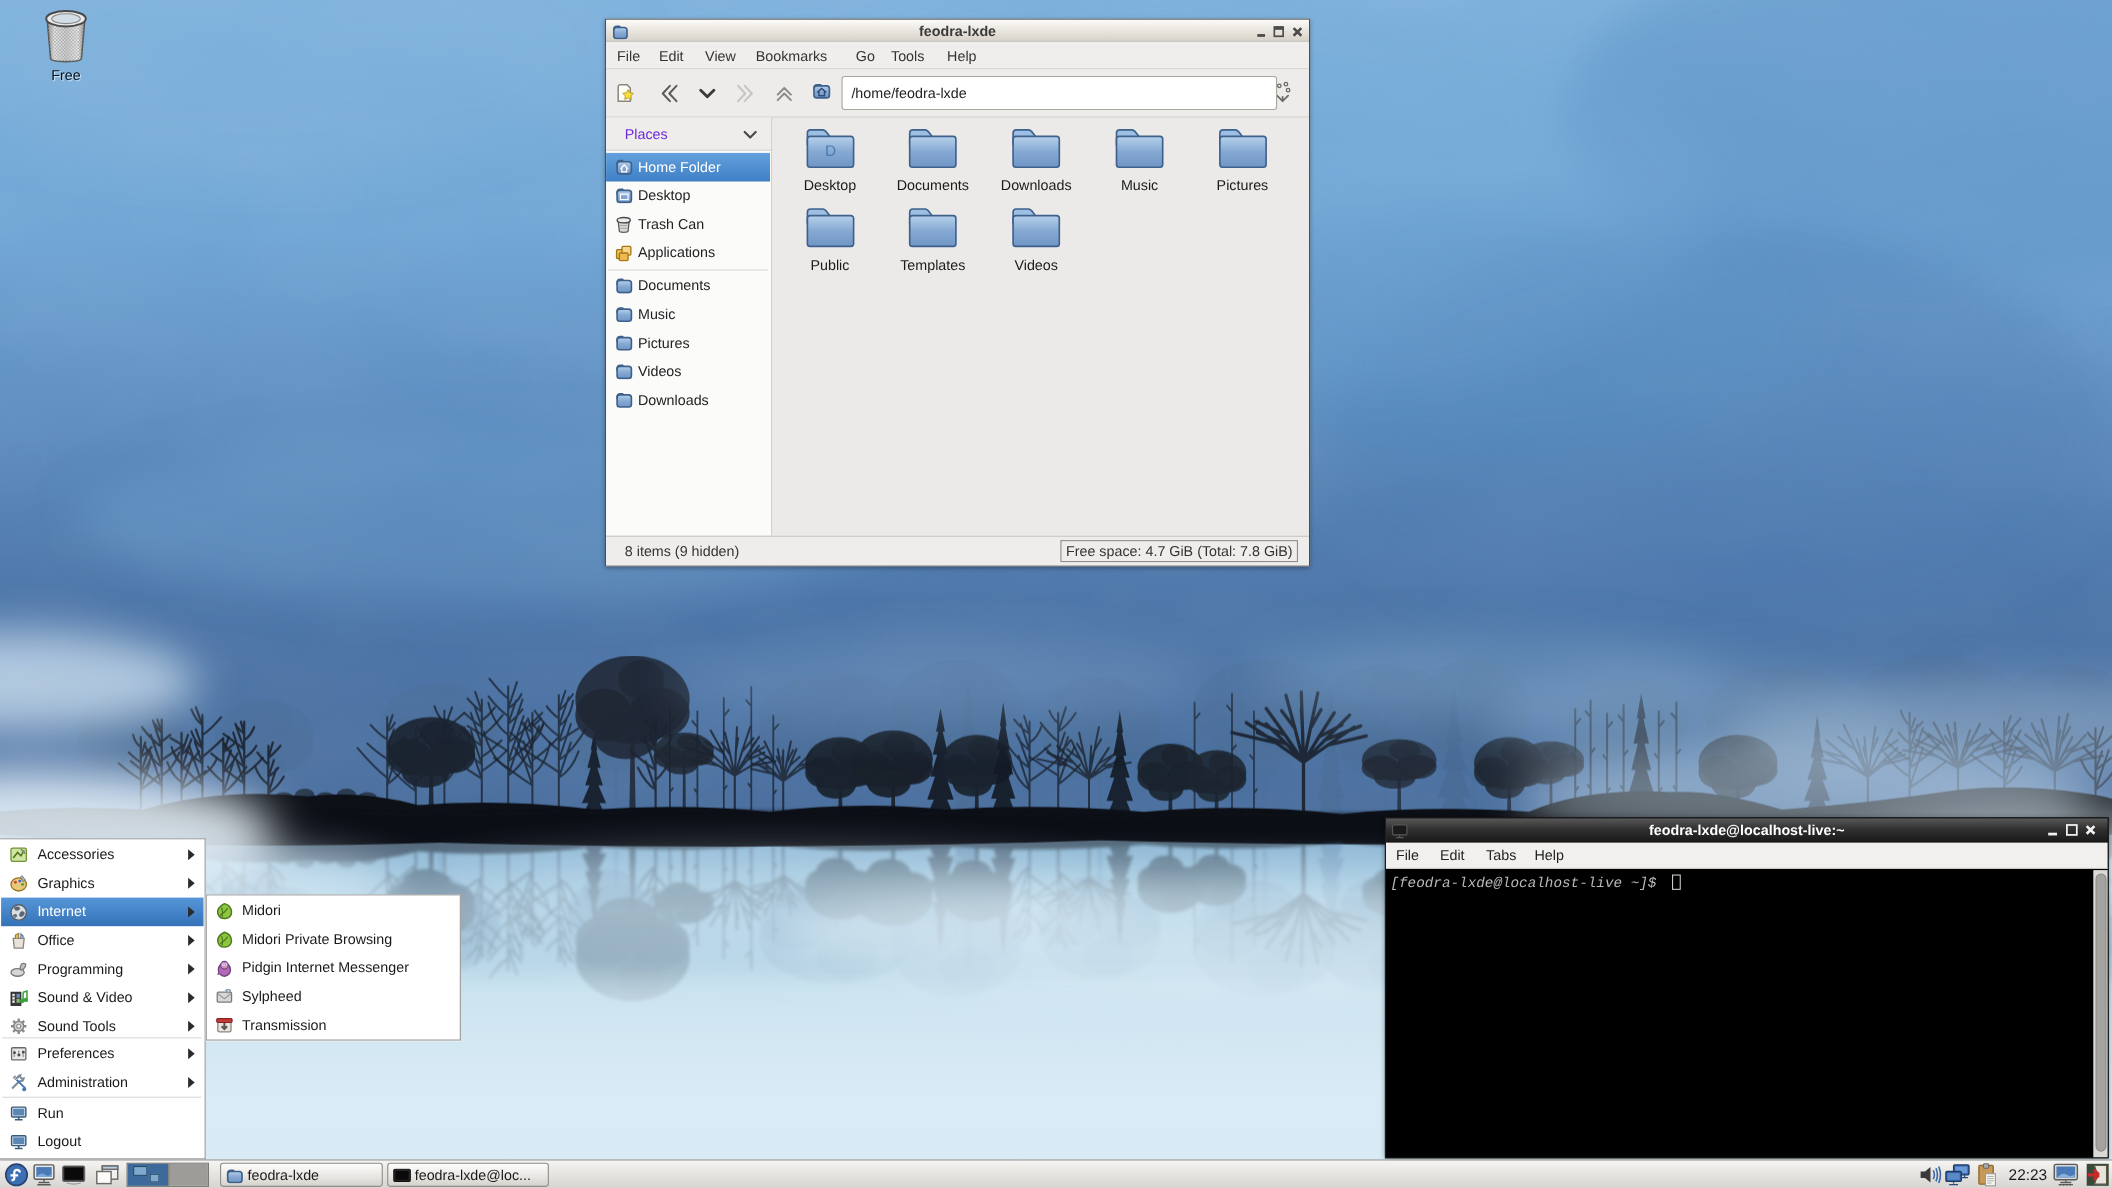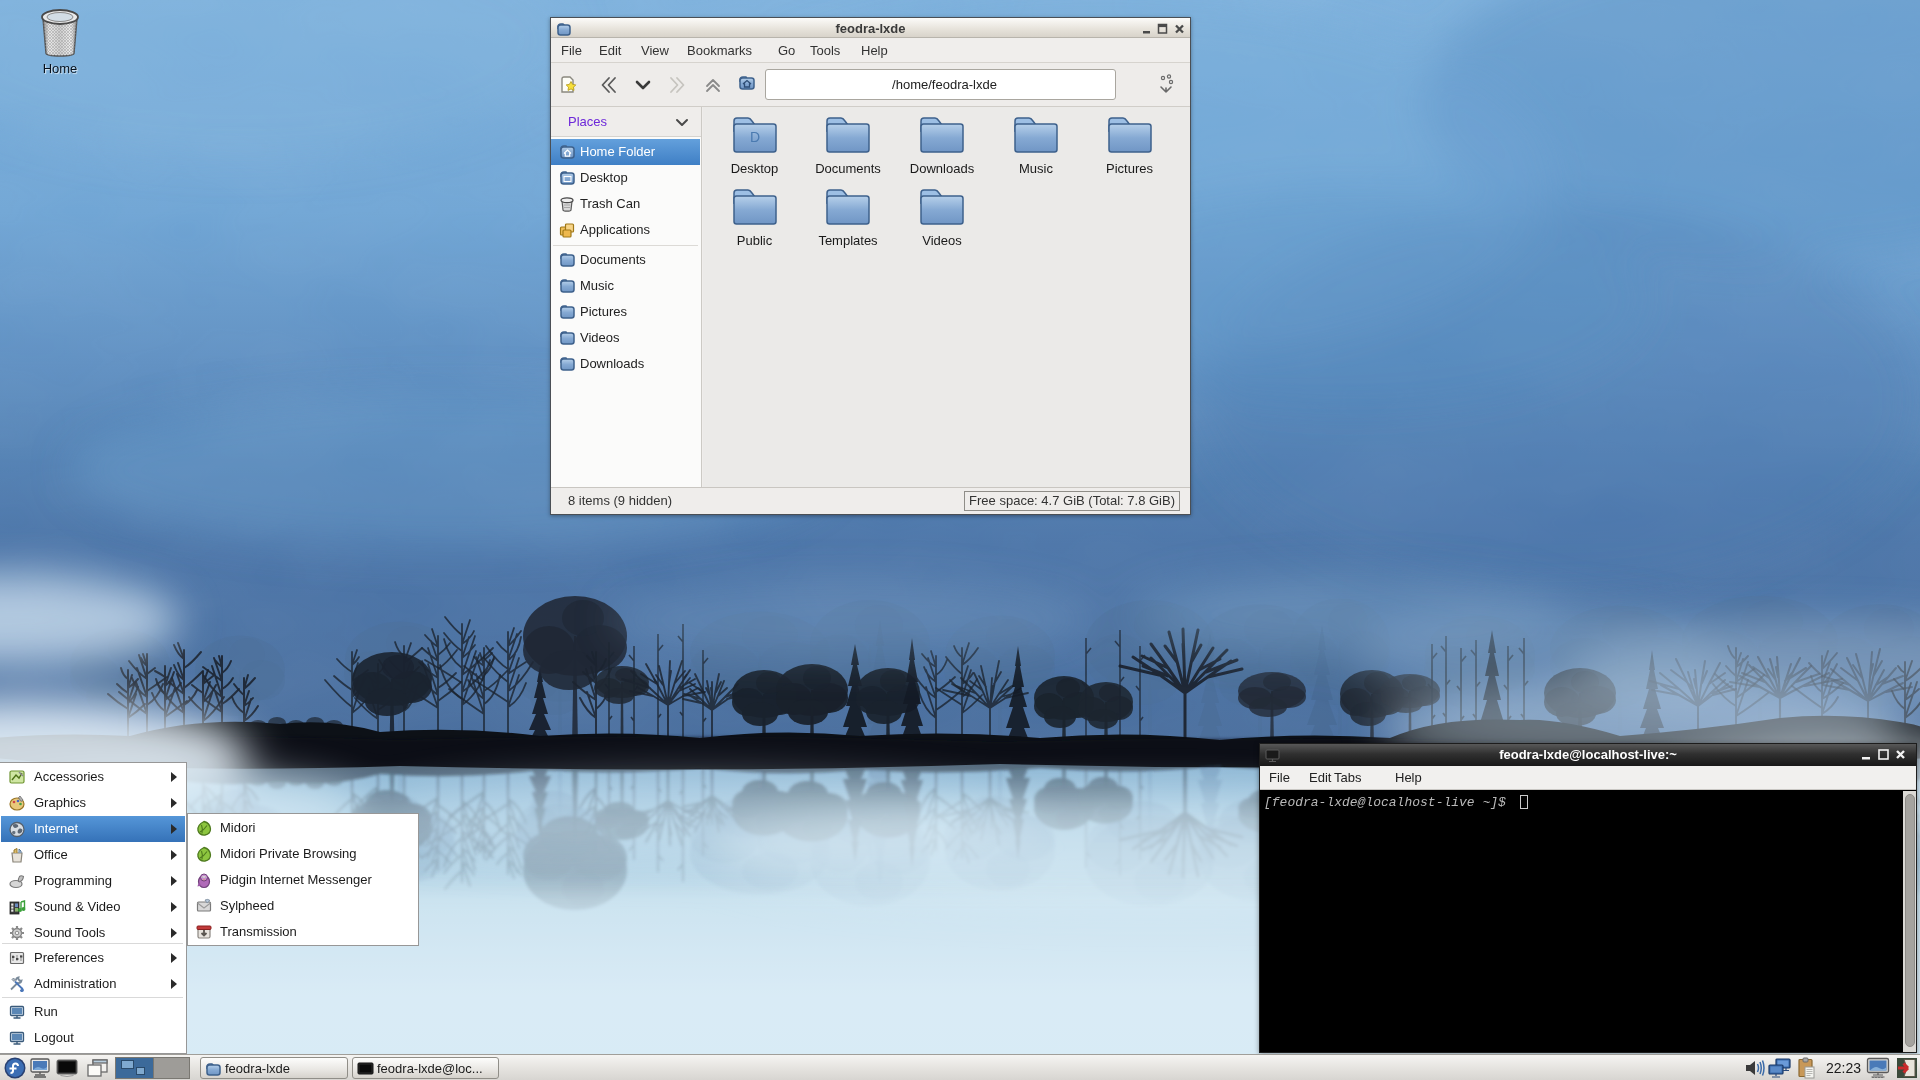--- a/index.html
+++ b/index.html
@@ -5,21 +5,21 @@
 * { margin:0; padding:0; box-sizing:border-box; }
 html,body { width:1920px; height:1080px; overflow:hidden; font-family:"Liberation Sans", sans-serif; }
 #desktop { position:absolute; left:0; top:0; width:1920px; height:1080px; }
 
 #fm { position:absolute; left:550px; top:17px; width:641px; height:498px; background:#efedeb; border:1px solid #4a4f55; box-shadow:0 1px 4px rgba(0,0,0,0.35); }
 #fm-title { position:absolute; left:0; top:0; width:639px; height:20px; background:linear-gradient(#fcfbf9,#e6e2da 60%,#d8d3ca); border-bottom:1px solid #b8b4ac; }
 #fm-title .t { position:absolute; left:0; right:0; top:3px; text-align:center; font-size:13px; font-weight:bold; color:#3a3a3a; }
 #fm-menubar { position:absolute; left:0; top:20px; width:639px; height:25px; background:#f0eeec; border-bottom:1px solid #d6d3ce; }
 #fm-menubar span { position:absolute; top:5px; font-size:13px; color:#333; }
 #fm-toolbar { position:absolute; left:0; top:45px; width:639px; height:44px; background:#eeecea; border-bottom:1px solid #d0cdc8; }
-#fm-addr { position:absolute; left:214px; top:51px; width:351px; height:31px; background:#fff; border:1px solid #a9a69f; border-radius:3px; font-size:13px; color:#222; line-height:29px; padding-left:8px;text-align:center; }
+#fm-addr { position:absolute; left:214px; top:51px; width:396px; height:31px; background:#fff; border:1px solid #a9a69f; border-radius:3px; font-size:13px; color:#222; line-height:29px; padding-left:8px; }
 #fm-side { position:absolute; left:0px; top:89px; width:151px; height:380px; background:#fbfbfa; border-right:1px solid #cccac5; }
 #fm-places { position:absolute; left:0; top:0; width:150px; height:30px; background:#efedeb; border-bottom:1px solid #d6d3ce; }
 #fm-view { position:absolute; left:152px; top:89px; width:487px; height:380px; background:#ebeae8; }
 #fm-status { position:absolute; left:0; top:469px; width:639px; height:27px; background:#efedeb; border-top:1px solid #c9c6c1; }
 .srow { position:absolute; left:0; width:149px; height:26px; }
 .srow .lbl { position:absolute; left:29px; top:5px; font-size:13px; color:#222; }
 .srow.sel { background:linear-gradient(#63a0dc,#3f7fc5); }
 .srow.sel .lbl { color:#fff; }
 .srow svg { position:absolute; left:8px; top:5px; }
 .ficon { position:absolute; width:94px; text-align:center; }
@@ -359,21 +359,21 @@
       <pattern id="mesh" width="3" height="3" patternUnits="userSpaceOnUse">
         <rect width="3" height="3" fill="none"></rect>
         <path d="M0 0 L3 3 M3 0 L0 3" stroke="#9a9a9a" stroke-width="0.6"></path>
       </pattern>
     </defs>
     <path d="M5 10 L8 45 Q8 48 22 48 Q36 48 36 45 L39 10 Z" fill="url(#tg)" stroke="#555" stroke-width="1.5"></path>
     <path d="M5 10 L8 45 Q8 48 22 48 Q36 48 36 45 L39 10 Z" fill="url(#mesh)" opacity="0.8"></path>
     <ellipse cx="22" cy="9" rx="18" ry="7" fill="#e9e9e9" stroke="#4a4a4a" stroke-width="1.8"></ellipse>
     <ellipse cx="22" cy="9" rx="13" ry="4.5" fill="#d2dde6" stroke="#8a8a8a" stroke-width="1"></ellipse>
   </svg>
-<div id="trash-lbl">Home</div>
+<div id="trash-lbl">Free</div>
 
 <div id="fm">
   <div id="fm-title">
     <svg width="16" height="14" viewBox="0 0 16 14" style="position:absolute;left:5px;top:4px">
         <defs>
           <linearGradient id="fgrad16" x1="0" y1="0" x2="0" y2="1">
             <stop offset="0" stop-color="#b6d0ea"></stop>
             <stop offset="0.5" stop-color="#85a9d3"></stop>
             <stop offset="1" stop-color="#7096c5"></stop>
           </linearGradient>
@@ -692,21 +692,21 @@
     <div class="t">feodra-lxde@localhost-live:~</div>
     <svg width="52" height="16" viewBox="0 0 52 16" style="position:absolute;right:4px;top:3px">
         <rect x="2" y="10" width="8" height="2.5" fill="#f2f2f2"></rect>
         <rect x="19" y="3" width="9" height="9" fill="none" stroke="#f2f2f2" stroke-width="1.6"></rect>
         <path d="M37 4 L44 11 M44 4 L37 11" stroke="#f2f2f2" stroke-width="2.4"></path>
       </svg>
   </div>
   <div id="term-menubar">
     <span style="left:9px">File</span>
       <span style="left:49px">Edit</span>
-      <span style="left:74px">Tabs</span>
+      <span style="left:91px">Tabs</span>
       <span style="left:135px">Help</span>
   </div>
   <div id="term-body">
       <span style="position:absolute;left:4px;top:4px;font-style:italic;">[feodra-lxde@localhost-live ~]$</span>
       <span style="position:absolute;left:260px;top:4px;width:8px;height:14px;border:1px solid #c9c9c9;"></span>
     </div>
   <div id="term-scroll">
       <div id="term-thumb"></div>
     </div>
 </div>

